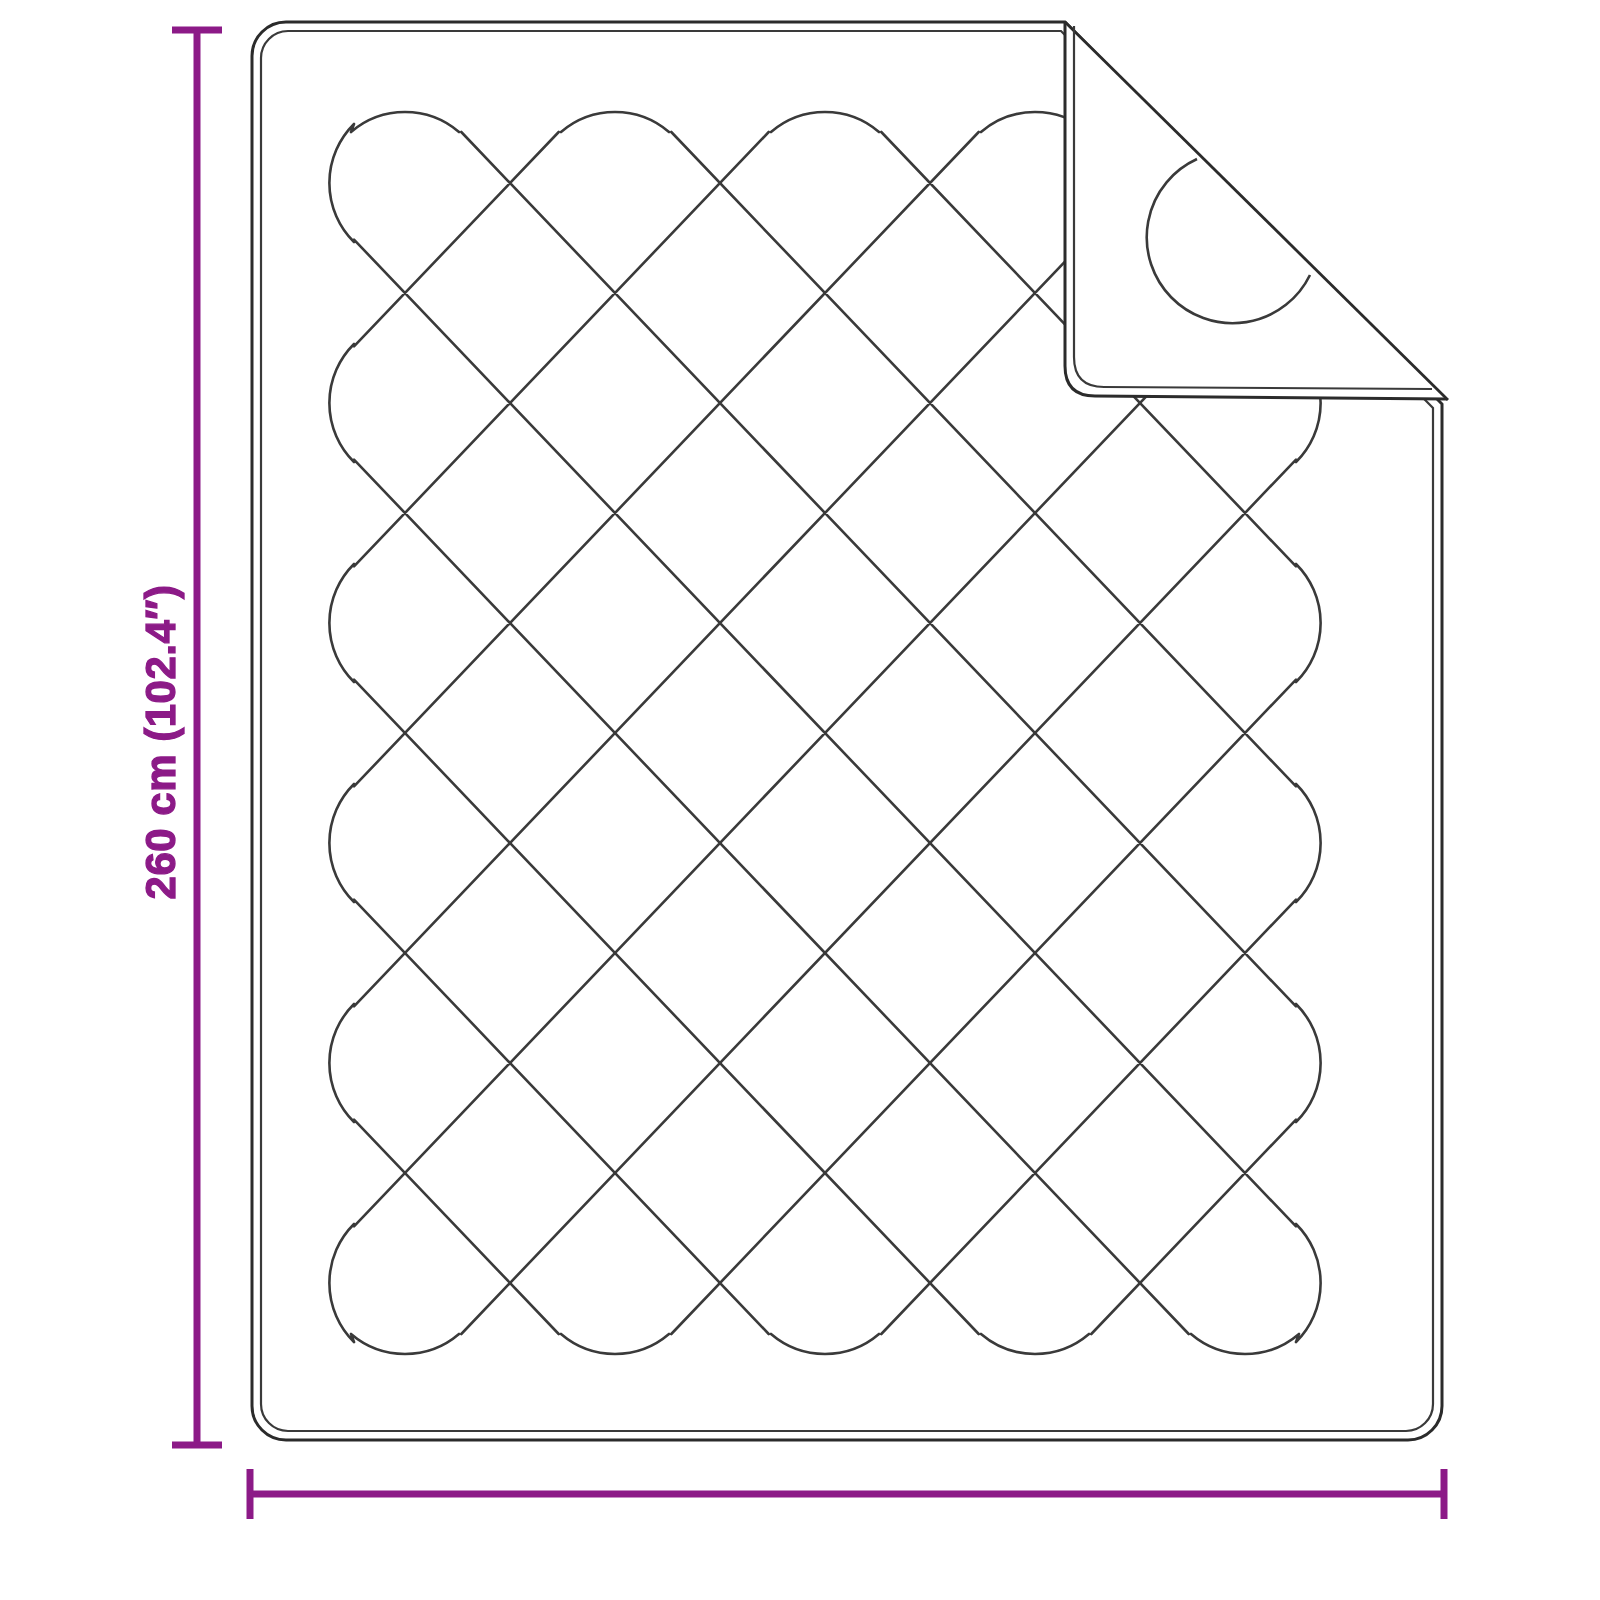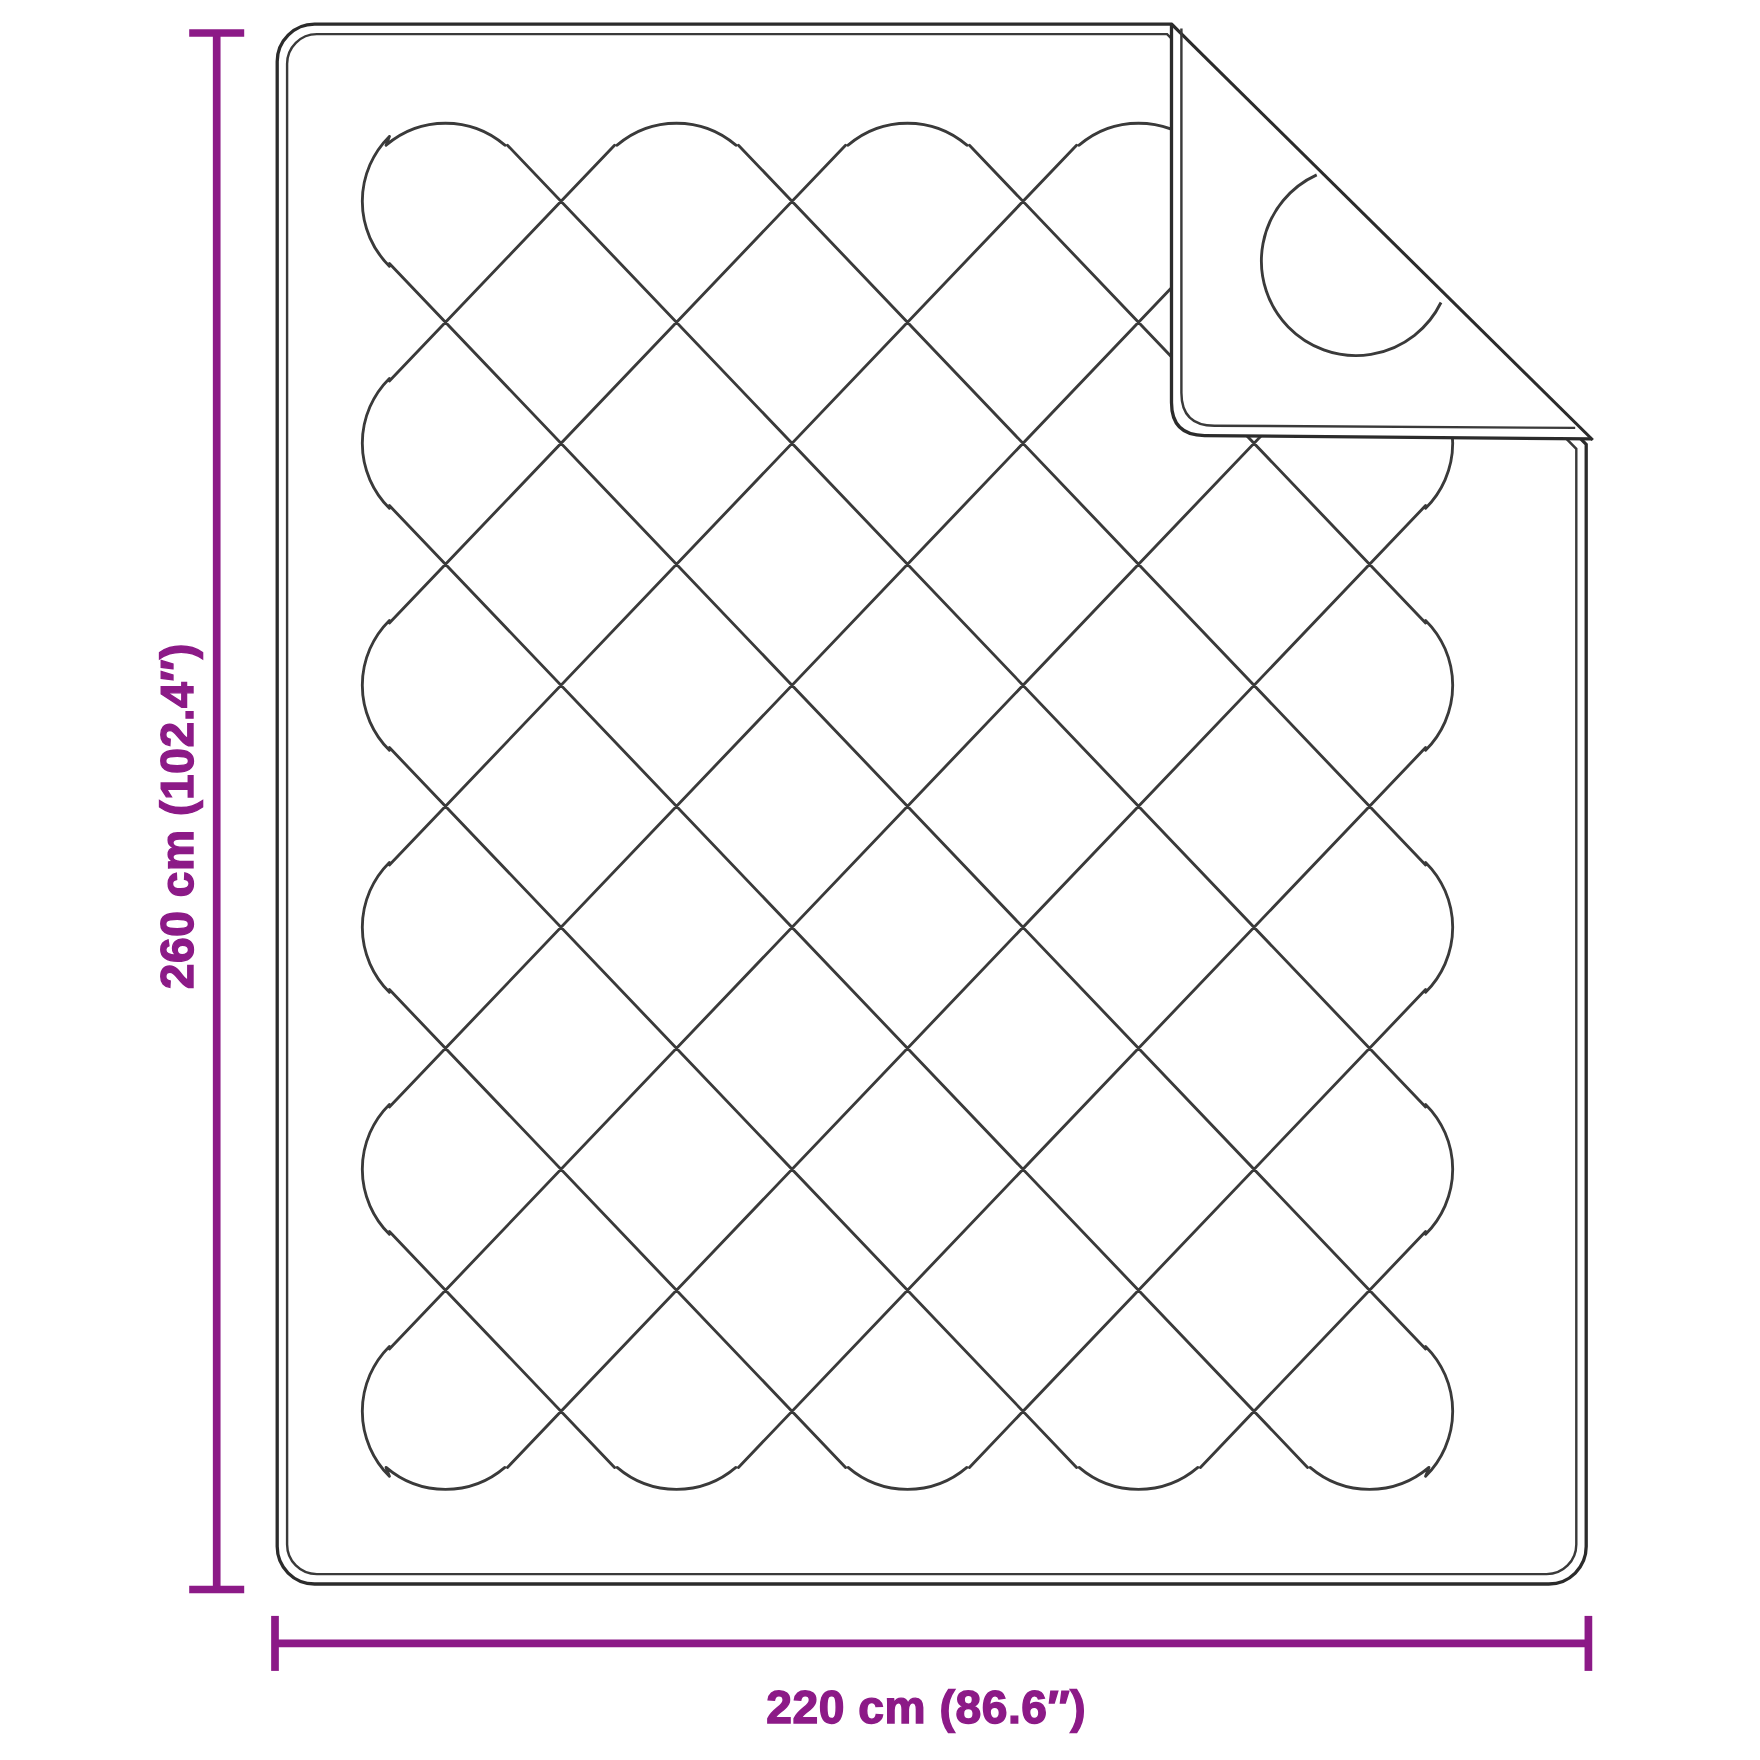--- a/index.html
+++ b/index.html
@@ -63,14 +63,13 @@
       <path d="M 197,30 V 1445"></path>
       <path d="M 172,30 H 222"></path>
       <path d="M 172,1445 H 222"></path>
       <path d="M 250,1494 H 1444"></path>
       <path d="M 250,1469 V 1519"></path>
       <path d="M 1444,1469 V 1519"></path>
     </g>
   </svg>
 
   <div id="v-label" class="dim-label">260 cm (102.4″)</div>
-  <div id="h-label" class="dim-label">220 cm (86.6″)</div>
 </div>
 
 </body></html>

